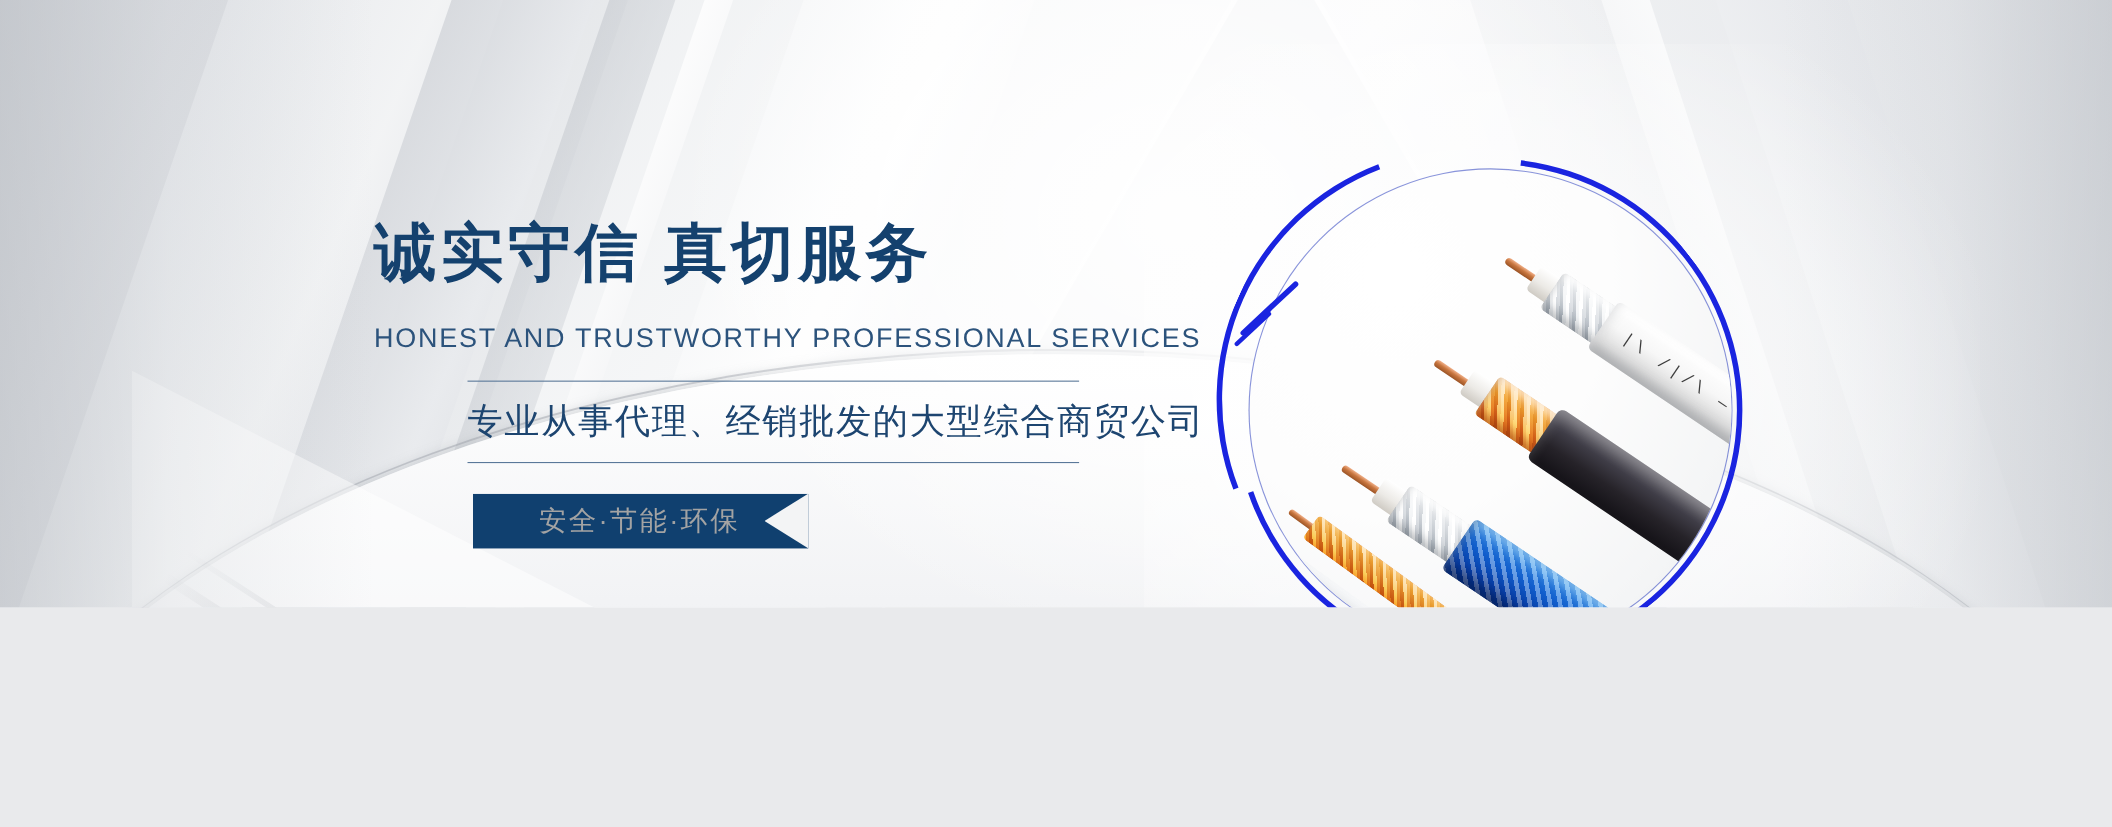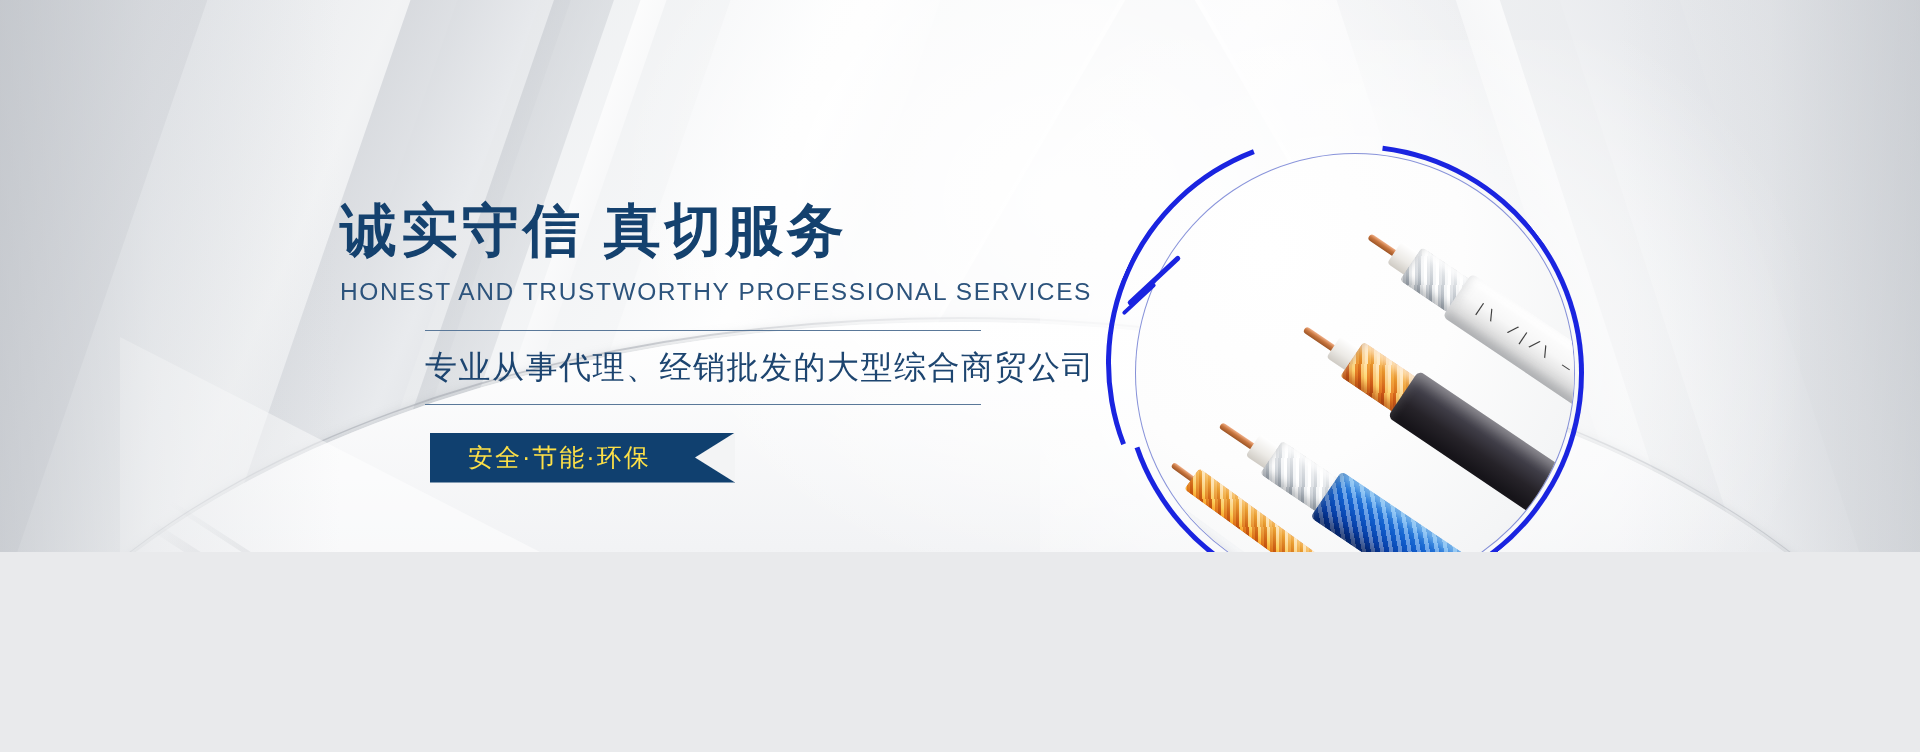--- a/index.html
+++ b/index.html
@@ -154,21 +154,21 @@
   .headline{
     font-size:57px;
     font-weight:bold;
     letter-spacing:4px;
     color:#14416e;
     line-height:1.08;
     white-space:nowrap;
     margin-left:-85px;
   }
   .subline{
-    margin-top:16px;
+    margin-top:32px;
     margin-left:-85px;
     font-size:24.5px;
     letter-spacing:1.6px;
     color:#2c537c;
     white-space:nowrap;
     font-weight:400;
   }
 
   .desc-wrap{
     margin-top:24px;
@@ -197,24 +197,24 @@
   }
   .ribbon::after{
     content:"";
     position:absolute; right:0; top:0;
     width:40px; height:50px;
     background:#f3f4f5;
     -webkit-clip-path:polygon(100% 0, 100% 100%, 0 50%);
     clip-path:polygon(100% 0, 100% 100%, 0 50%);
   }
   .ribbon-text{
-    color:#fde047;
+    color:#a3a3a3;
     font-size:25px;
     letter-spacing:2px;
-    padding-left:38px;
+    padding-left:60px;
     white-space:nowrap;
   }
 
   
   .media{
     position:absolute;
     left:1120px; top:140px;
     width:470px; height:470px;
   }
   .circle-photo{

